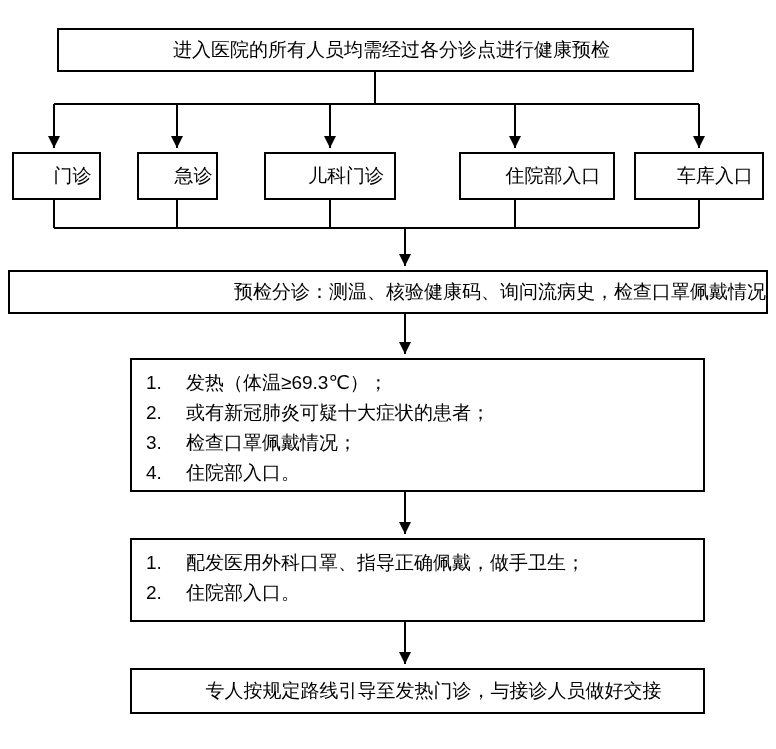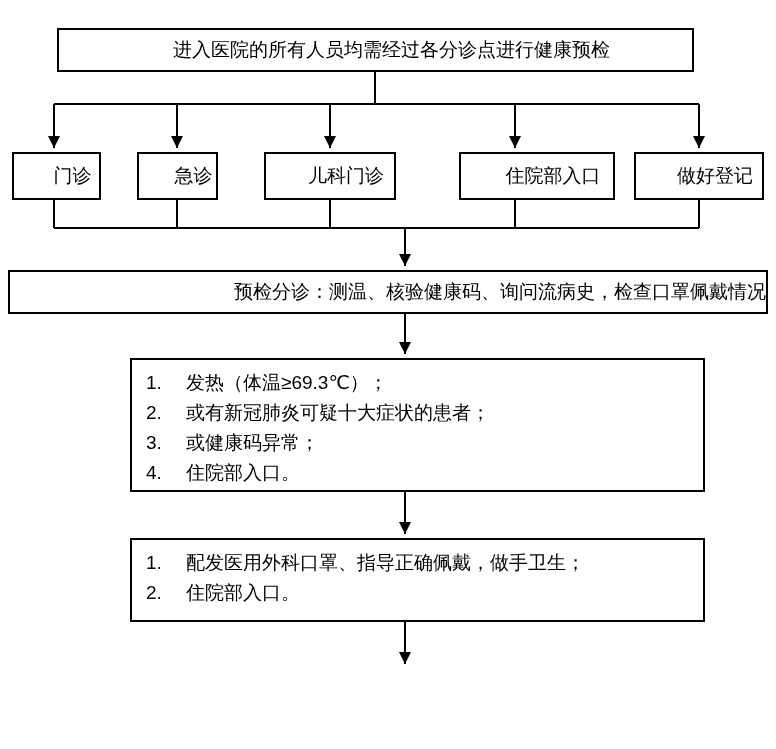--- a/index.html
+++ b/index.html
@@ -116,51 +116,54 @@
   <div class="fc-box box-entry-2">
     <span>急诊</span>
   </div>
   <div class="fc-box box-entry-3">
     <span>儿科门诊</span>
   </div>
   <div class="fc-box box-entry-4">
     <span>住院部入口</span>
   </div>
   <div class="fc-box box-entry-5">
-    <span>做好登记</span>
+    <span>车库入口</span>
   </div>
 
   <div class="fc-box box-triage">
     <span>预检分诊：测温、核验健康码、询问流病史，检查口罩佩戴情况</span>
   </div>
 
   <div class="fc-box list box-criteria">
     <div class="list-row">
       <span class="list-num">1.</span>
       <span class="list-text">发热（体温≥69.3℃）；</span>
     </div>
     <div class="list-row">
       <span class="list-num">2.</span>
       <span class="list-text">或有新冠肺炎可疑十大症状的患者；</span>
     </div>
     <div class="list-row">
       <span class="list-num">3.</span>
-      <span class="list-text">或健康码异常；</span>
+      <span class="list-text">检查口罩佩戴情况；</span>
     </div>
     <div class="list-row">
       <span class="list-num">4.</span>
       <span class="list-text">住院部入口。</span>
     </div>
   </div>
 
   <div class="fc-box list box-actions">
     <div class="list-row">
       <span class="list-num">1.</span>
       <span class="list-text">配发医用外科口罩、指导正确佩戴，做手卫生；</span>
     </div>
     <div class="list-row">
       <span class="list-num">2.</span>
       <span class="list-text">住院部入口。</span>
     </div>
   </div>
 
+  <div class="fc-box box-final">
+    <span>专人按规定路线引导至发热门诊，与接诊人员做好交接</span>
+  </div>
 
 </div>
 
 </body></html>

